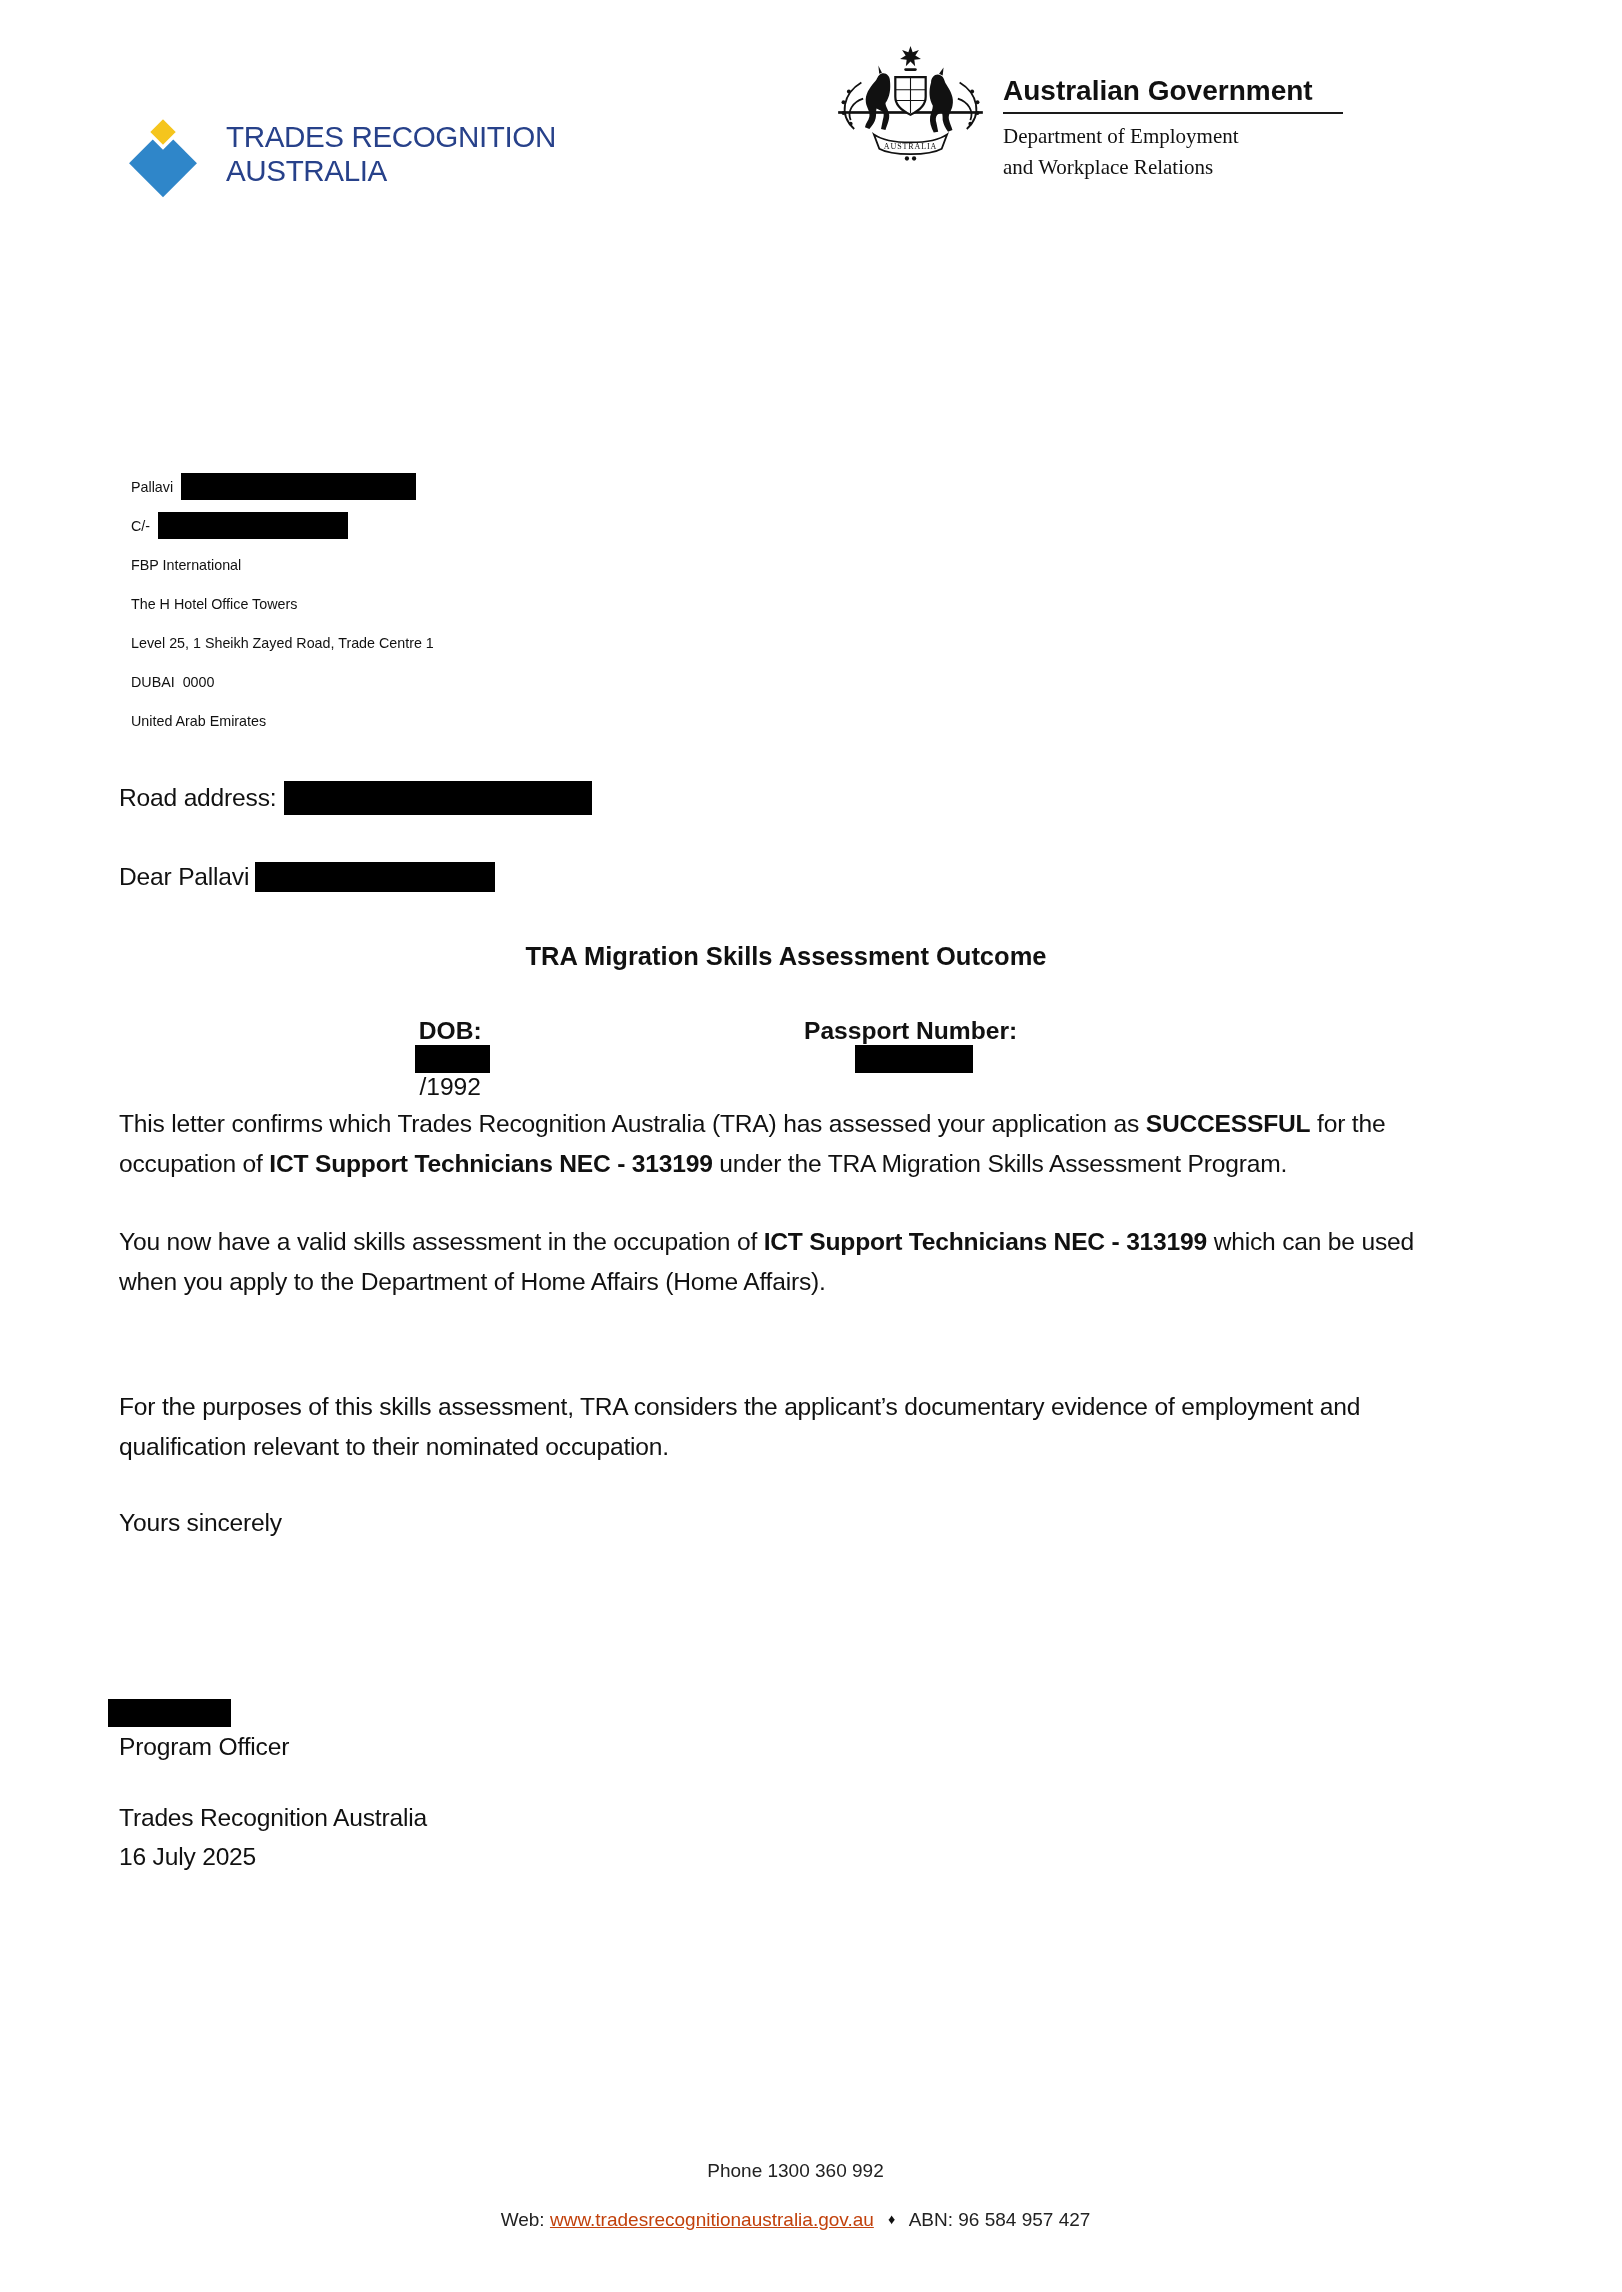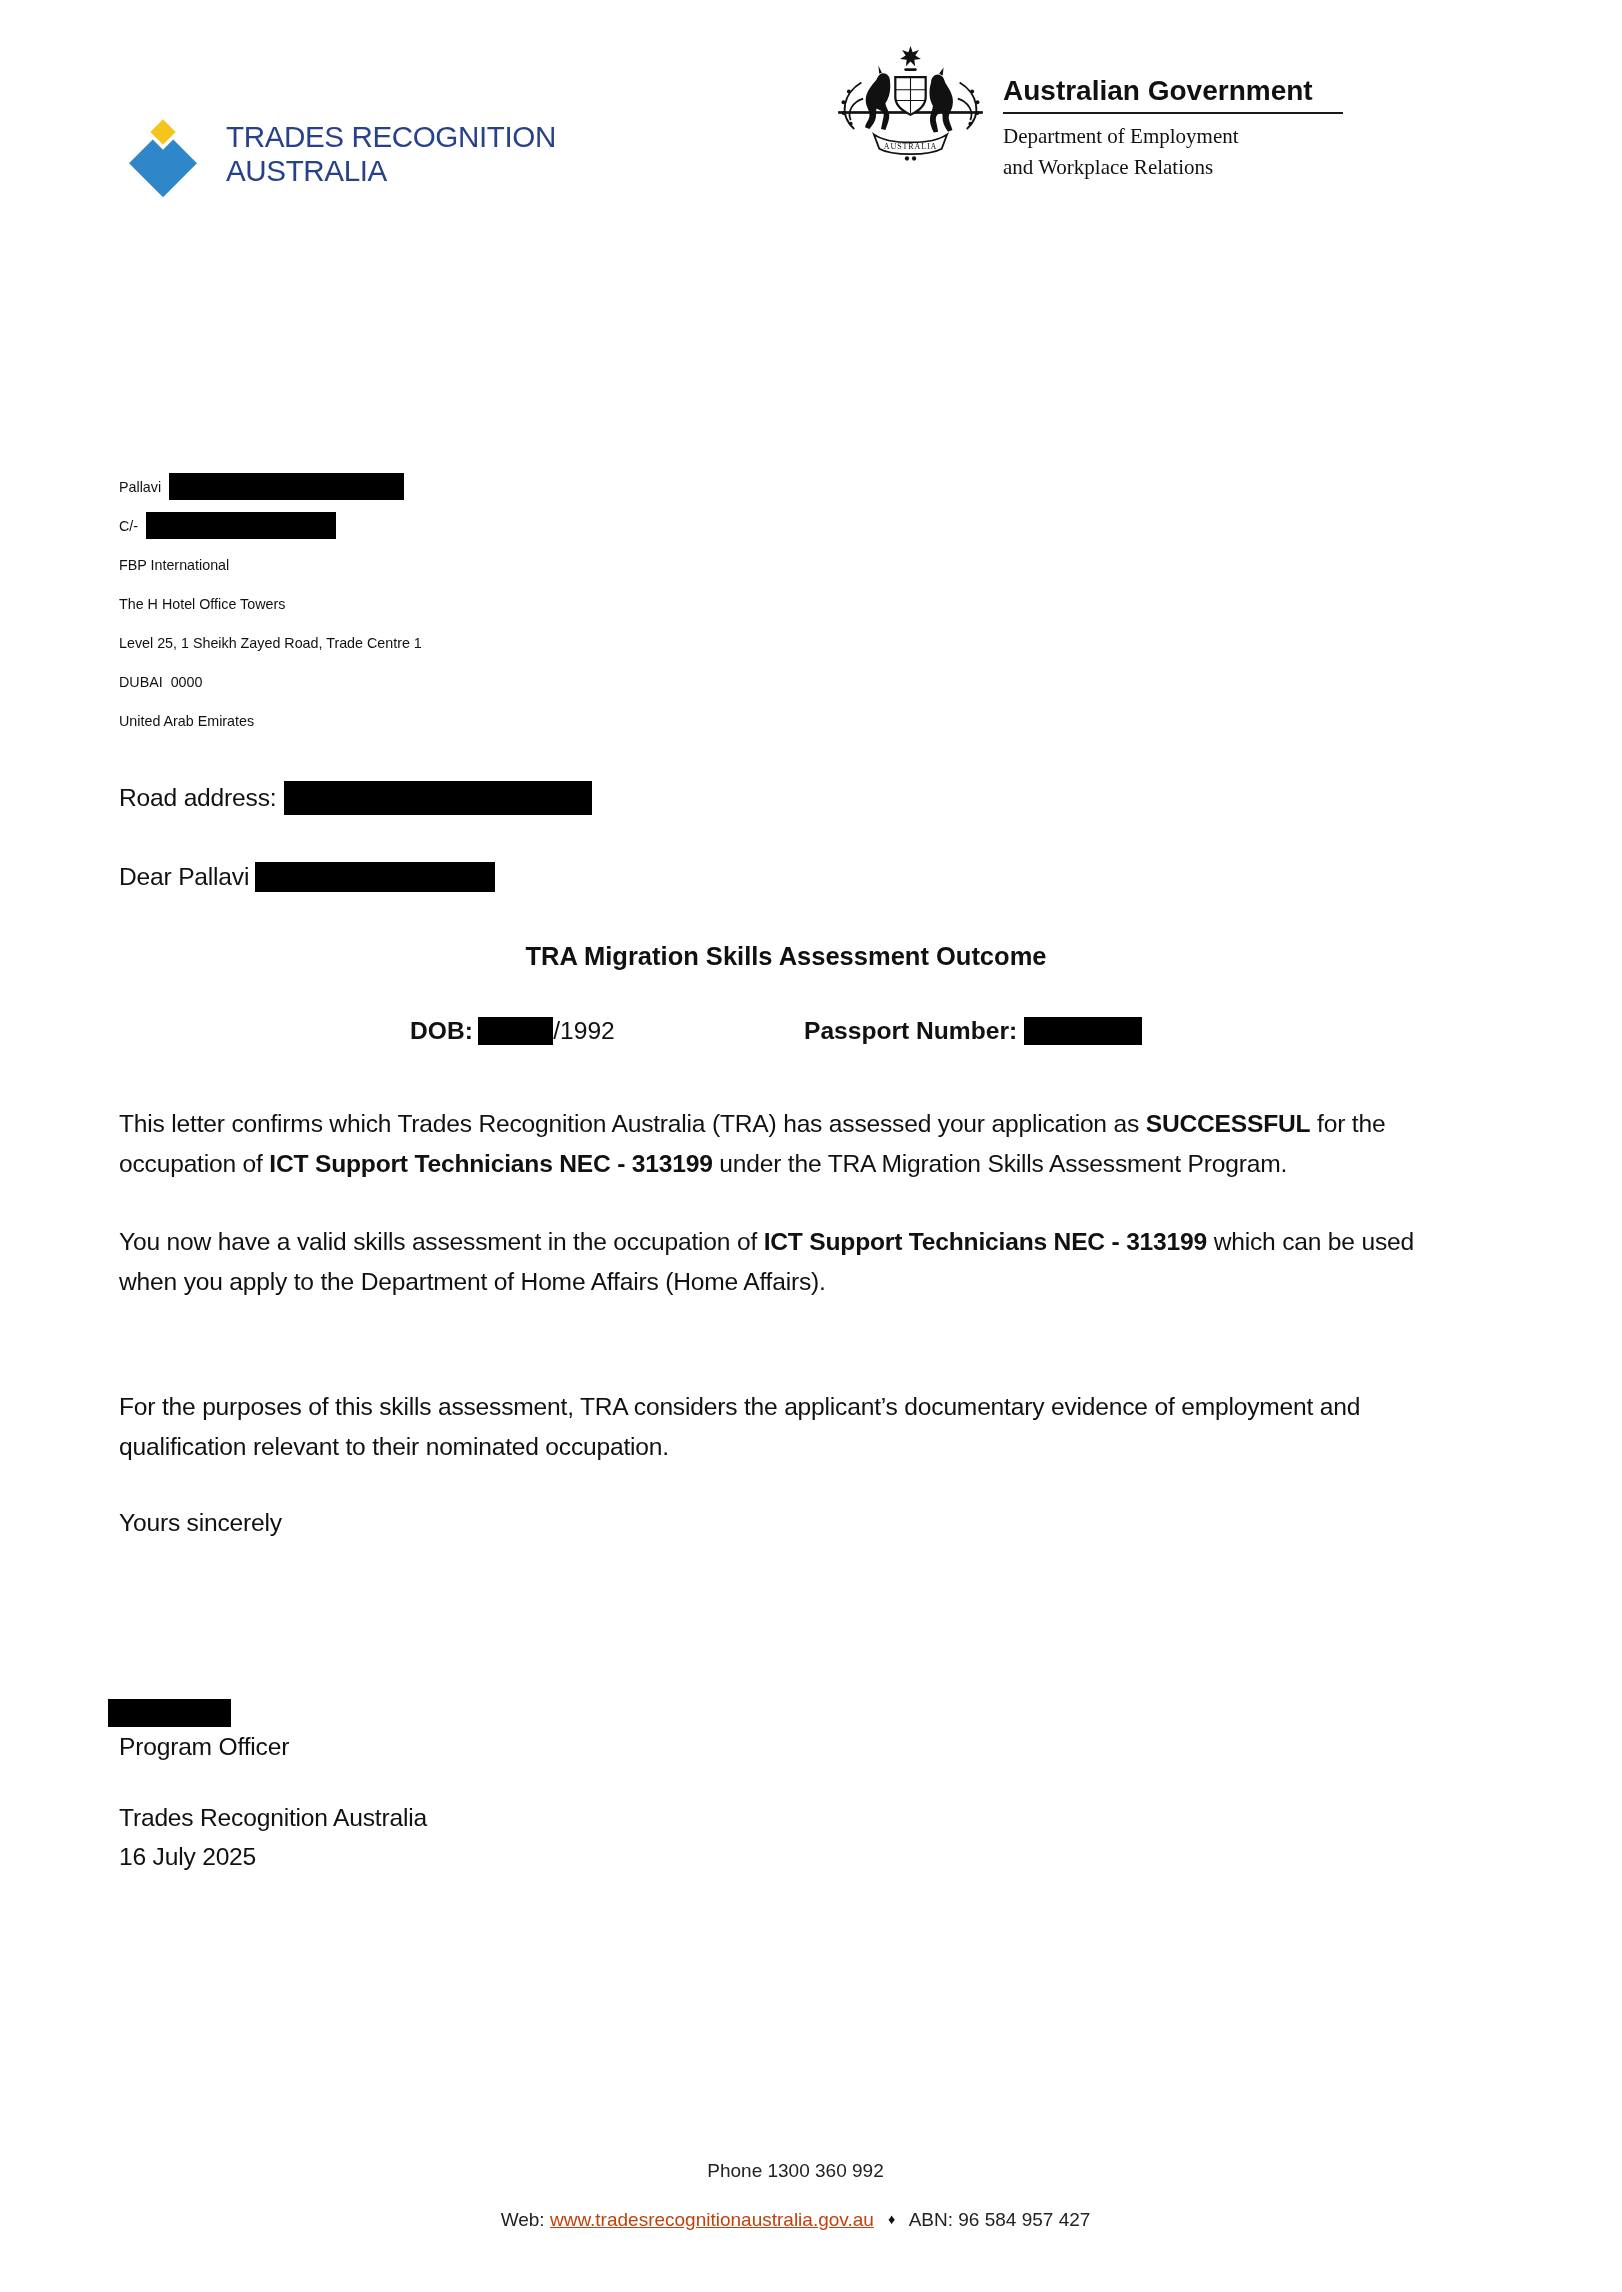--- a/index.html
+++ b/index.html
@@ -13,23 +13,23 @@
   .line{display:flex;align-items:center;font-size:24.6px;letter-spacing:-0.2px;}
   b{font-weight:bold;}
   
   .tra-logo{display:flex;align-items:flex-start;}
   .tra-text{margin-left:27px;margin-top:5.4px;font-weight:400;font-size:29.6px;line-height:34px;letter-spacing:-0.4px;}
   
   .gov-title{font-family:Liberation Sans, sans-serif;font-weight:bold;font-size:28px;line-height:32px;}
   .gov-divider{width:340px;height:2.7px;background:#1a1a1a;margin:4.5px 0 7.2px 0;}
   .gov-dept{font-family:"Liberation Serif",serif;font-weight:normal;font-size:21px;line-height:31px;}
   
-  .addr-row{height:39px;display:flex;align-items:center;white-space:pre-wrap;}
+  .addr-row{height:39px;display:flex;align-items:center;white-space:pre-wrap;margin-left:12px;}
   
-  .detail-group{position:absolute;display:flex;align-items:center;font-size:24.6px;}
+  .detail-group{position:absolute;display:flex;align-items:center;font-size:24.6px;flex-direction:column;}
   
   .footer-line{width:1591px;left:0;text-align:center;font-size:19px;color:#222;}
   .weblink{color:#c2410c;text-decoration:underline;cursor:pointer;}
   .sep-diamond{display:inline-block;margin:0 9px;font-size:14.3px;vertical-align:1.8px;color:#111;}
   .title-center{width:1334px;text-align:center;font-weight:bold;font-size:25.5px;}
 </style>
 </head>
 <body>
 
 <div class="doc">

